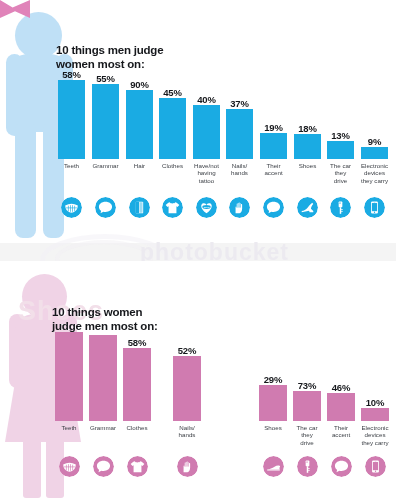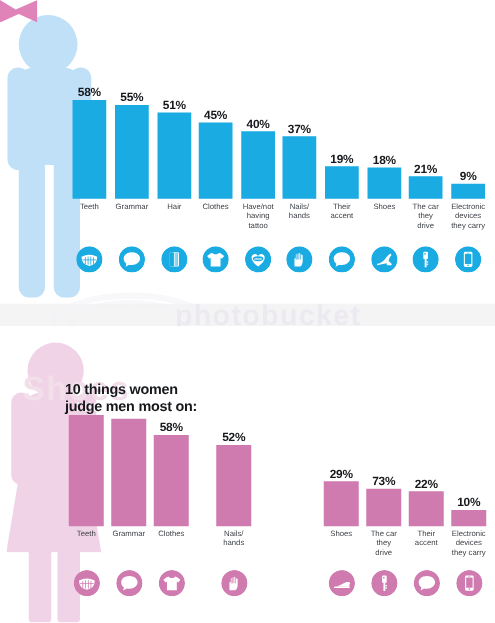--- a/index.html
+++ b/index.html
@@ -92,20 +92,22 @@
 
   <div class="silo">
     <div class="silo-head" id="man-head"></div>
     <div class="silo-body" id="man-arm-l"></div>
     <div class="silo-body" id="man-arm-r"></div>
     <div class="silo-body" id="man-torso"></div>
     <div class="silo-body" id="man-leg-l"></div>
     <div class="silo-body" id="man-leg-r"></div>
   </div>
 
+  <div class="chart-title" id="title-men">10 things men judge
+women most on:</div>
 
   <div class="chart" id="chart-men">
       <div class="col" style="left: 3px; width: 27px;">
         <div class="bar blue" style="height: 79px; top: 2px; bottom: auto;"></div>
         <div class="pct" style="top: -9px;">58%</div>
         <div class="cat" style="top: 84px;">Teeth</div>
         <div class="icon-wrap" style="top: 119px;">
           <svg class="icon" xmlns="http://www.w3.org/2000/svg" viewBox="0 0 40 40">
             <circle cx="20" cy="20" r="20" fill="#1aabe3"></circle>
             <path d="M8 16 q12 -6 24 0 q0 12 -12 14 Q8 28 8 16z" fill="#fff"></path>
@@ -125,21 +127,21 @@
         <div class="cat" style="top: 84px;">Grammar</div>
         <div class="icon-wrap" style="top: 119px;">
           <svg class="icon" xmlns="http://www.w3.org/2000/svg" viewBox="0 0 40 40">
             <circle cx="20" cy="20" r="20" fill="#1aabe3"></circle>
             <path d="M20 9 c7.2 0 12.5 4.3 12.5 9.8 0 5.5-5.3 9.8-12.5 9.8 -1.4 0-2.8-.2-4-.5 l-5.6 3 1.3-4.4 c-2.6-1.8-4.2-4.5-4.2-7.9 C7.5 13.3 12.8 9 20 9z" fill="#fff"></path>
           </svg>
         </div>
       </div>
       <div class="col" style="left: 71px; width: 27px;">
         <div class="bar blue" style="height: 69px; top: 12px; bottom: auto;"></div>
-        <div class="pct" style="top: 1px;">51%</div>
+        <div class="pct" style="top: 1px;">90%</div>
         <div class="cat" style="top: 84px;">Hair</div>
         <div class="icon-wrap" style="top: 119px;">
           <svg class="icon" xmlns="http://www.w3.org/2000/svg" viewBox="0 0 40 40">
             <circle cx="20" cy="20" r="20" fill="#1aabe3"></circle>
             <rect x="13" y="9" width="14" height="22" rx="1.6" fill="#fff"></rect>
             <rect x="13" y="9" width="6.3" height="22" rx="1.6" fill="#1aabe3"></rect>
             <g stroke="#1aabe3" stroke-width="0.9">
               <line x1="21.2" y1="10" x2="21.2" y2="30"></line>
               <line x1="23.0" y1="10" x2="23.0" y2="30"></line>
               <line x1="24.8" y1="10" x2="24.8" y2="30"></line>
@@ -209,21 +211,21 @@
         <div class="cat" style="top: 84px;">Shoes</div>
         <div class="icon-wrap" style="top: 119px;">
           <svg class="icon" xmlns="http://www.w3.org/2000/svg" viewBox="0 0 40 40">
             <circle cx="20" cy="20" r="20" fill="#1aabe3"></circle>
             <path d="M9 26.5 C13 26.5 17 24 20.5 20 C23.5 16.5 26 13 29 11 L31 13.5 C28.5 16 27 19 26.5 22.5 L31 26.5 L31 29 L24 29 L23 26 L9 29z" fill="#fff"></path>
           </svg>
         </div>
       </div>
       <div class="col" style="left: 272px; width: 27px;">
         <div class="bar blue" style="height: 18px; top: 63px; bottom: auto;"></div>
-        <div class="pct" style="top: 52px;">21%</div>
+        <div class="pct" style="top: 52px;">13%</div>
         <div class="cat" style="top: 84px;">The car
 they
 drive</div>
         <div class="icon-wrap" style="top: 119px;">
           <svg class="icon" xmlns="http://www.w3.org/2000/svg" viewBox="0 0 40 40">
             <circle cx="20" cy="20" r="20" fill="#1aabe3"></circle>
             <rect x="16.5" y="8.5" width="7" height="11" rx="1.4" fill="#fff"></rect>
             <rect x="18" y="10.5" width="2.2" height="2.2" fill="#1aabe3"></rect>
             <rect x="18.6" y="19.5" width="2.8" height="12.5" fill="#fff"></rect>
             <rect x="21.4" y="23" width="2.6" height="1.8" fill="#fff"></rect>
@@ -356,21 +358,21 @@
           <rect x="16.5" y="8.5" width="7" height="11" rx="1.4" fill="#fff"></rect>
           <rect x="18" y="10.5" width="2.2" height="2.2" fill="#d07bb0"></rect>
           <rect x="18.6" y="19.5" width="2.8" height="12.5" fill="#fff"></rect>
           <rect x="21.4" y="23" width="2.6" height="1.8" fill="#fff"></rect>
           <rect x="21.4" y="26.5" width="2.6" height="1.8" fill="#fff"></rect>
         </svg>
       </div>
     </div>
     <div class="col" style="left: 275px; width: 28px;">
       <div class="bar pink" style="height: 28px; top: 63px; bottom: auto;"></div>
-      <div class="pct" style="top: 52px;">22%</div>
+      <div class="pct" style="top: 52px;">46%</div>
       <div class="cat" style="top: 94px;">Their
 accent</div>
       <div class="icon-wrap" style="top: 126px;">
         <svg class="icon" xmlns="http://www.w3.org/2000/svg" viewBox="0 0 40 40">
           <circle cx="20" cy="20" r="20" fill="#d07bb0"></circle>
           <path d="M20 9 c7.2 0 12.5 4.3 12.5 9.8 0 5.5-5.3 9.8-12.5 9.8 -1.4 0-2.8-.2-4-.5 l-5.6 3 1.3-4.4 c-2.6-1.8-4.2-4.5-4.2-7.9 C7.5 13.3 12.8 9 20 9z" fill="#fff"></path>
         </svg>
       </div>
     </div>
     <div class="col" style="left: 309px; width: 28px;">

